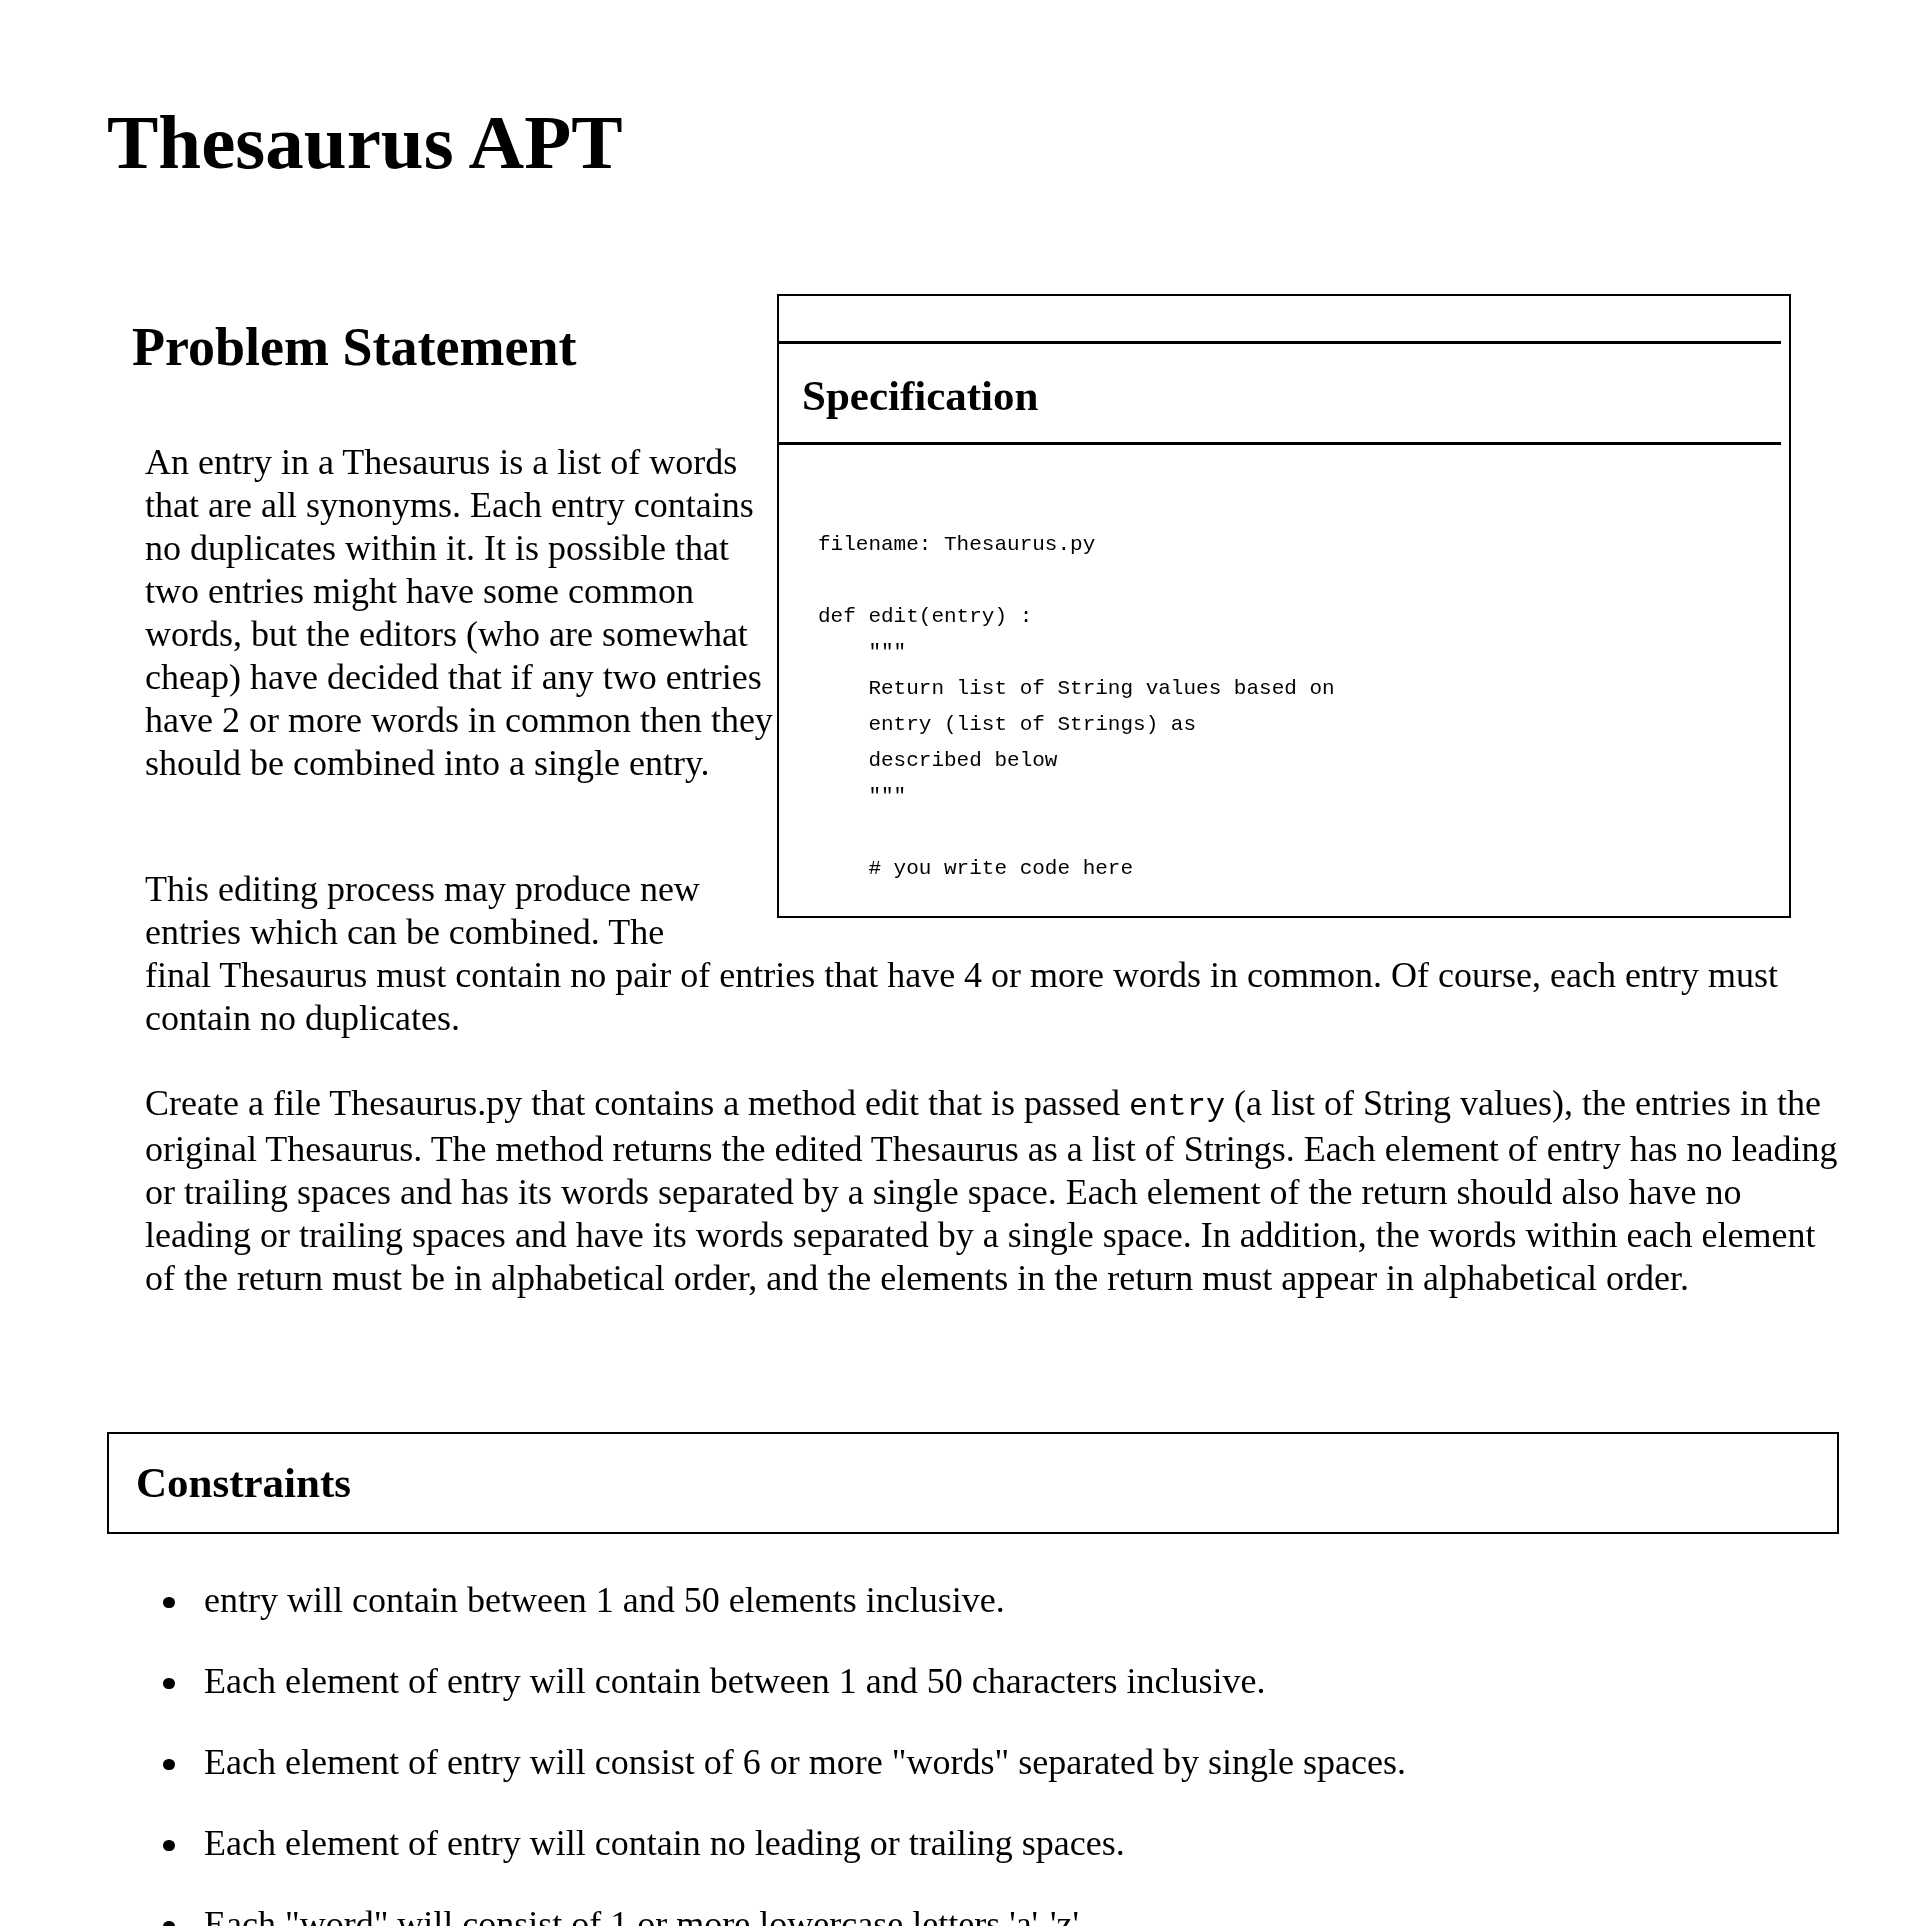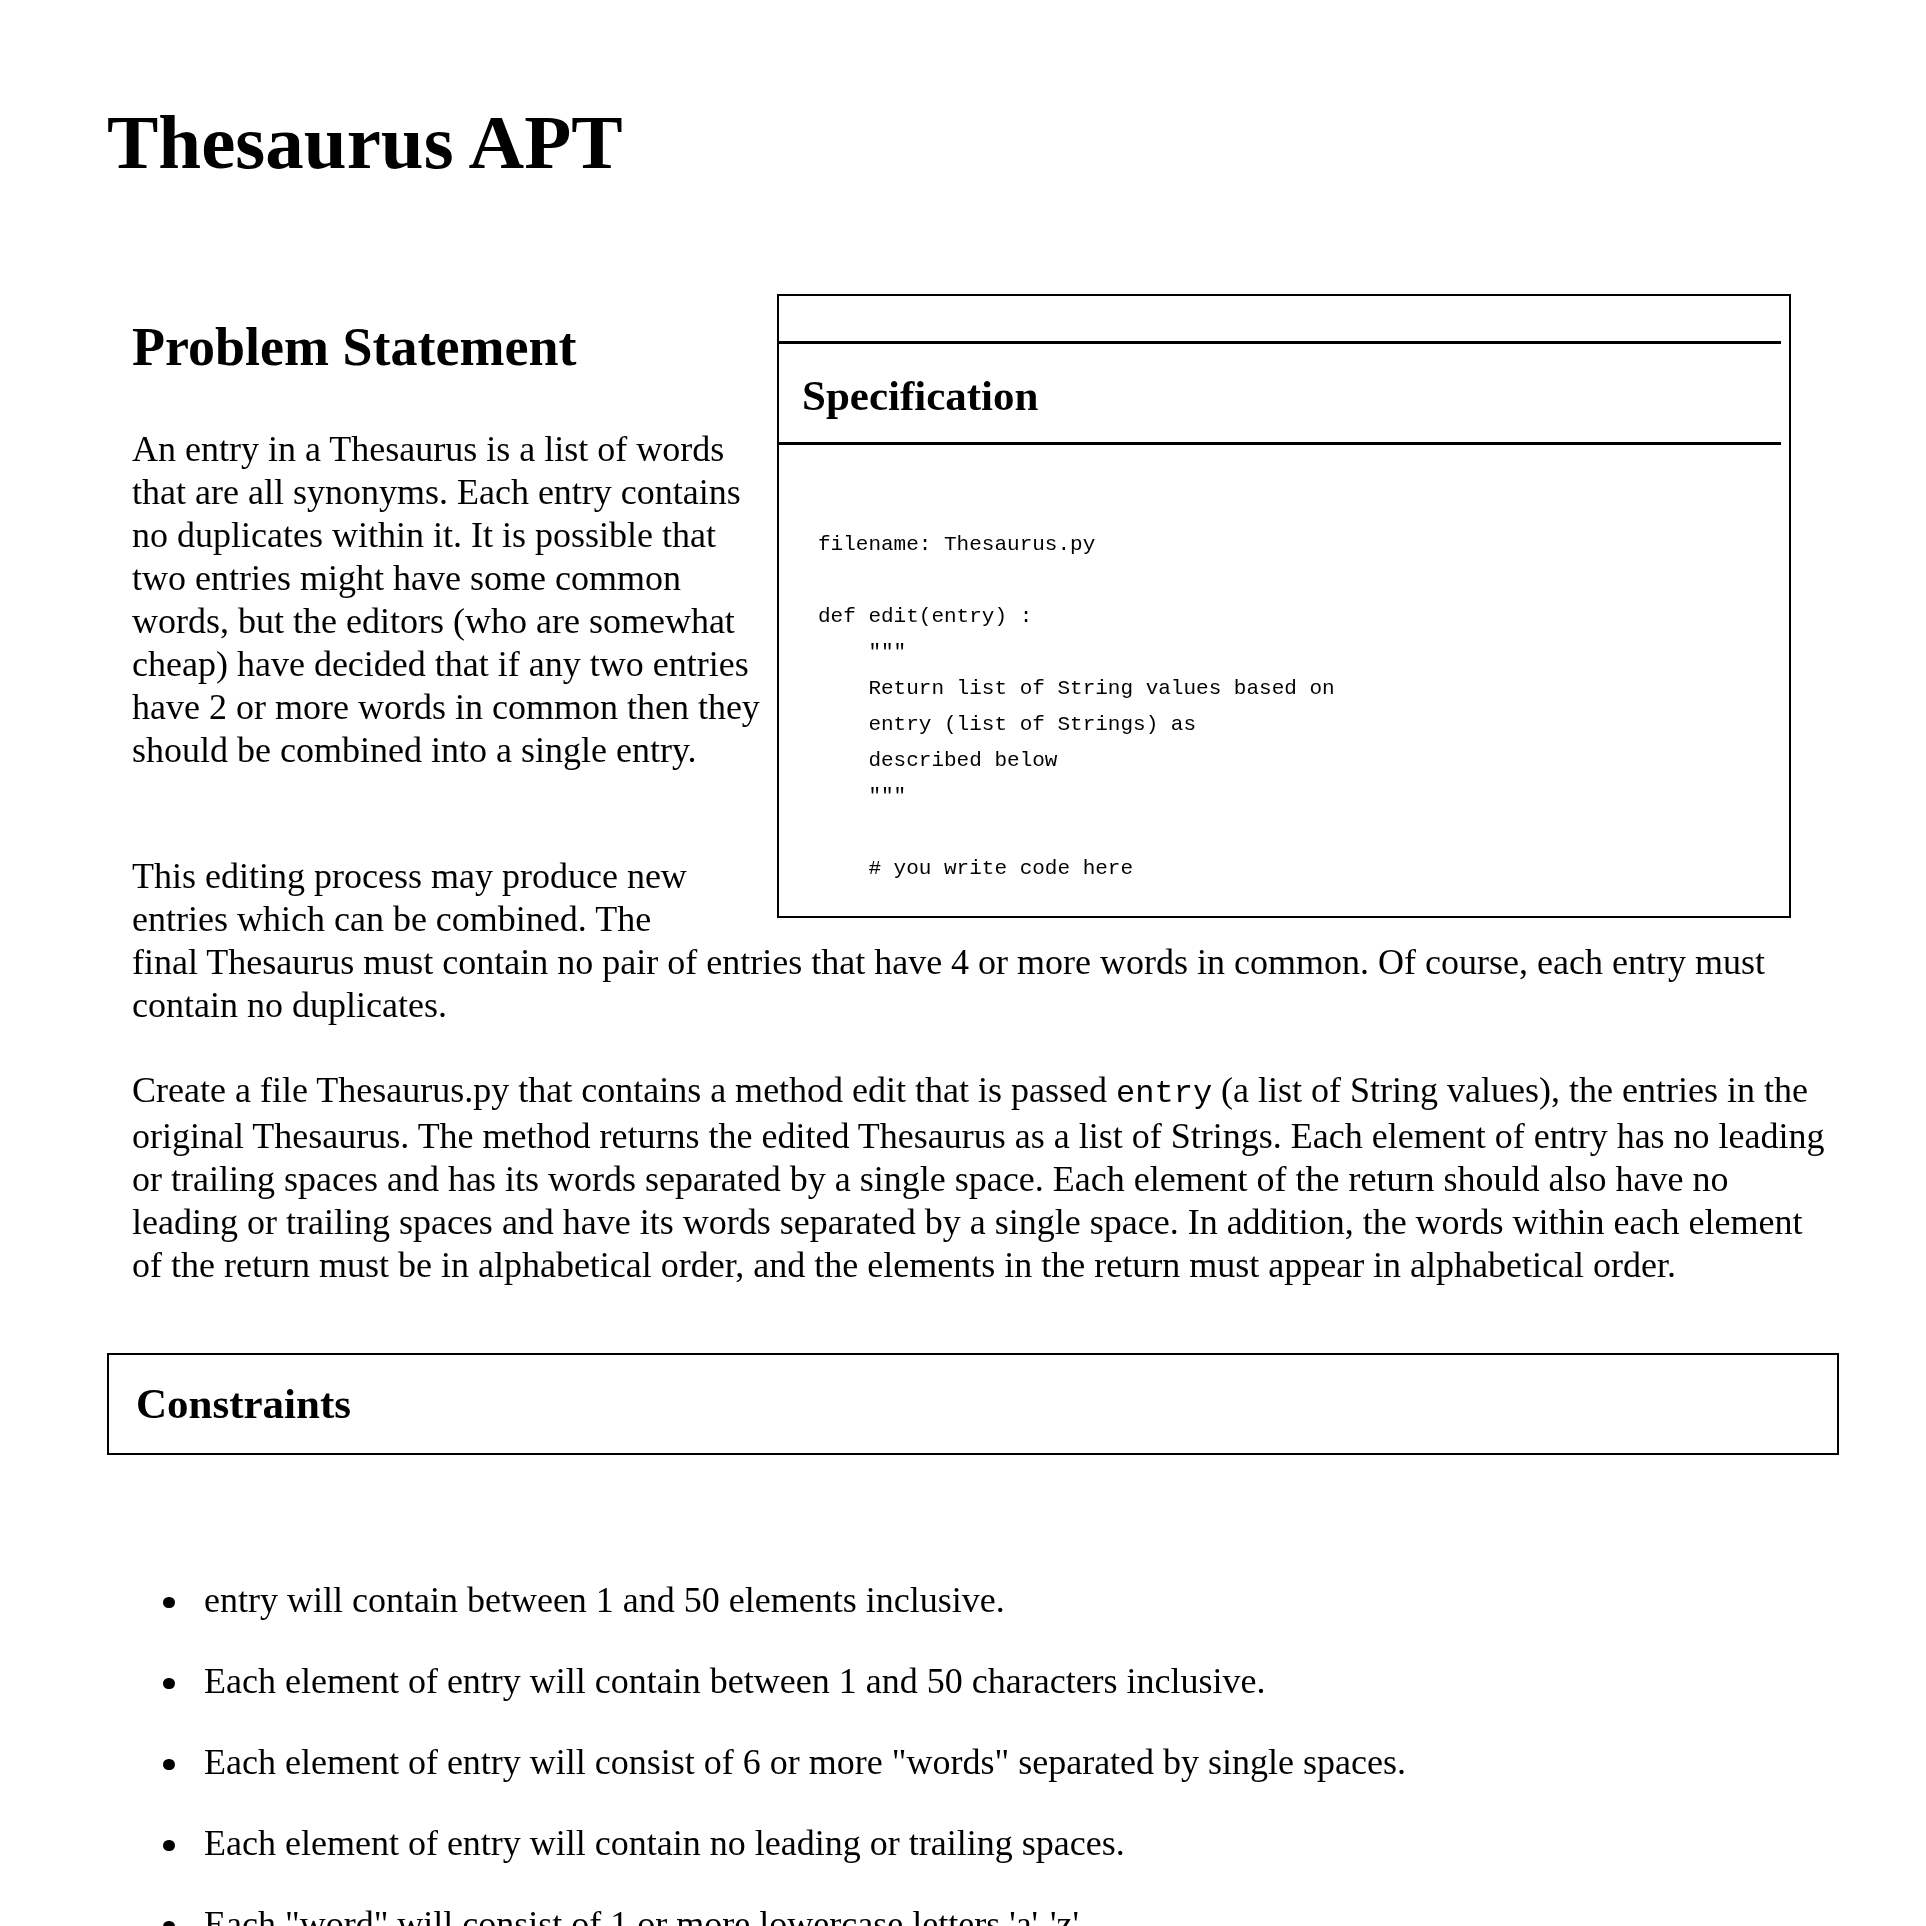--- a/index.html
+++ b/index.html
@@ -2,34 +2,34 @@
 <html style="font-size:6.2px"><head>
   <meta charset="utf-8">
   <style>
     html, body { margin:0; padding:0; background:#ffffff; }
     body { width:1965px; height:2542px; position:relative; overflow:hidden; color:#000;
            font-family:"Liberation Serif", "DejaVu Serif", serif; }
     .abs { position:absolute; }
     .title { left:107px; top:104px; font-size:77px; font-weight:bold; line-height:1; margin:0; }
     .h2 { font-weight:bold; font-size:54px; line-height:1; margin:0; }
     .ps-heading { left:132px; top:320px; }
-    .para { font-size:36px; line-height:43px; margin:0; }
+    .para { font-size:36px; line-height:43px; margin:13px; }
     .p1 { left:132px; top:428px; width:639px; }
     .p2-a { left:132px; top:855px; width:632px; }
     .p2-b { left:132px; top:941px; width:1695px; }
     .p3 { left:132px; top:1069px; width:1699px; }
     .mono { font-family:"Liberation Mono", "DejaVu Sans Mono", monospace; }
     .inline-code { font-size:32px; }
     .spec-box { left:777px; top:294px; width:1014px; height:624px; border:2.7px solid #000; box-sizing:border-box; }
     .spec-header { position:absolute; left:0; top:45px; right:8px; height:104px; border-top:3.5px solid #000; border-bottom:3.5px solid #000; box-sizing:border-box; }
     .spec-title { position:absolute; left:23px; top:27px; font-size:43px; font-weight:bold; }
     .spec-code { position:absolute; left:39px; top:231px; font-size:21px; line-height:36px; white-space:pre; margin:0; }
     .box-heading { left:107px; width:1732px; height:102px; border:2.7px solid #000; box-sizing:border-box; }
     .box-heading .h2 { position:absolute; left:27px; top:27px; font-size:43px; }
-    .constraints-box { top:1353px; }
+    .constraints-box { top:1432px; }
     .clist { left:131px; top:1579px; width:1695px; margin:0; padding:0; list-style:none; }
     .clist li { position:relative; font-size:36px; line-height:43px; height:81px; padding-left:73px; }
     .clist li .bullet { position:absolute; left:32px; top:17.7px; width:11.6px; height:11.6px; border-radius:50%; background:#000; }
     .ex { left:162px; top:2219px; }
   </style>
 </head>
 <body>
 
 <h1 class="abs title">Thesaurus APT</h1>
 

